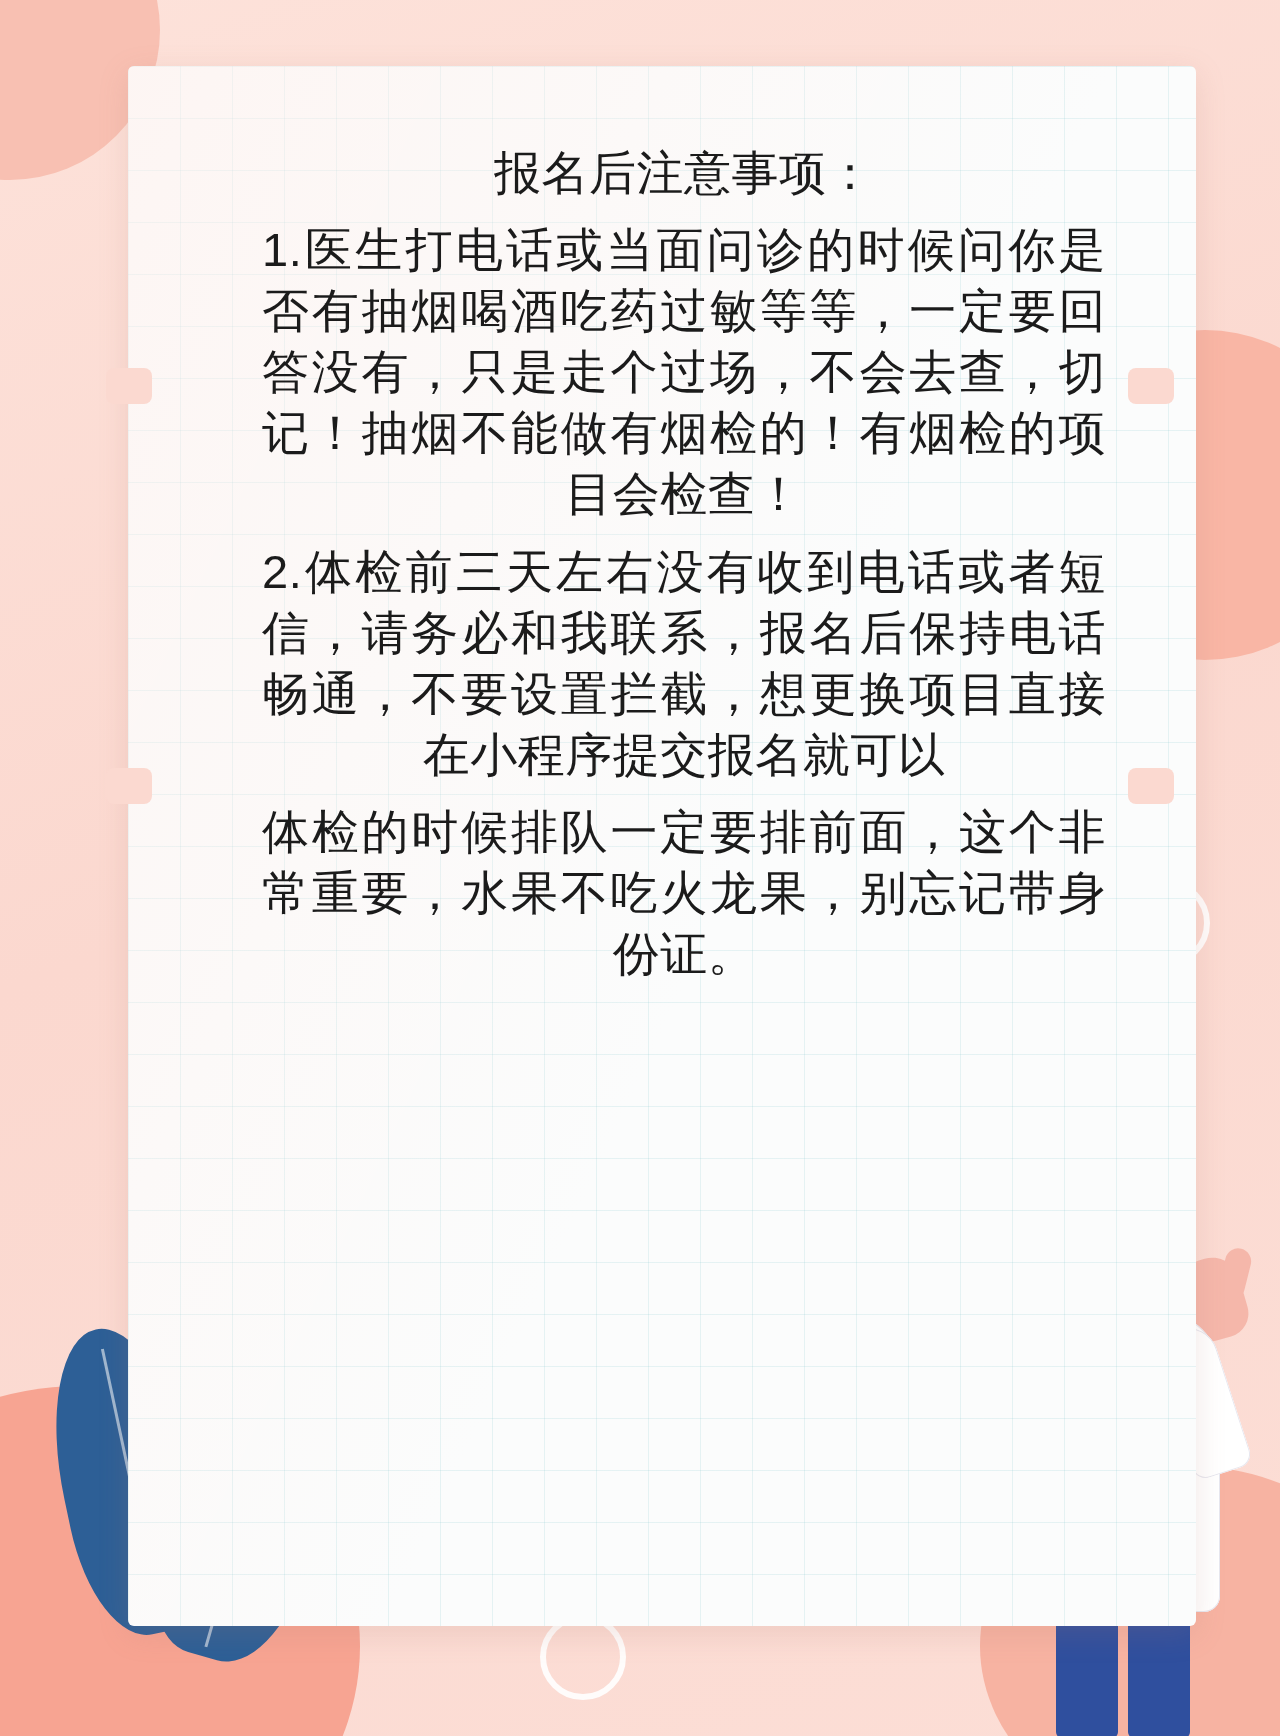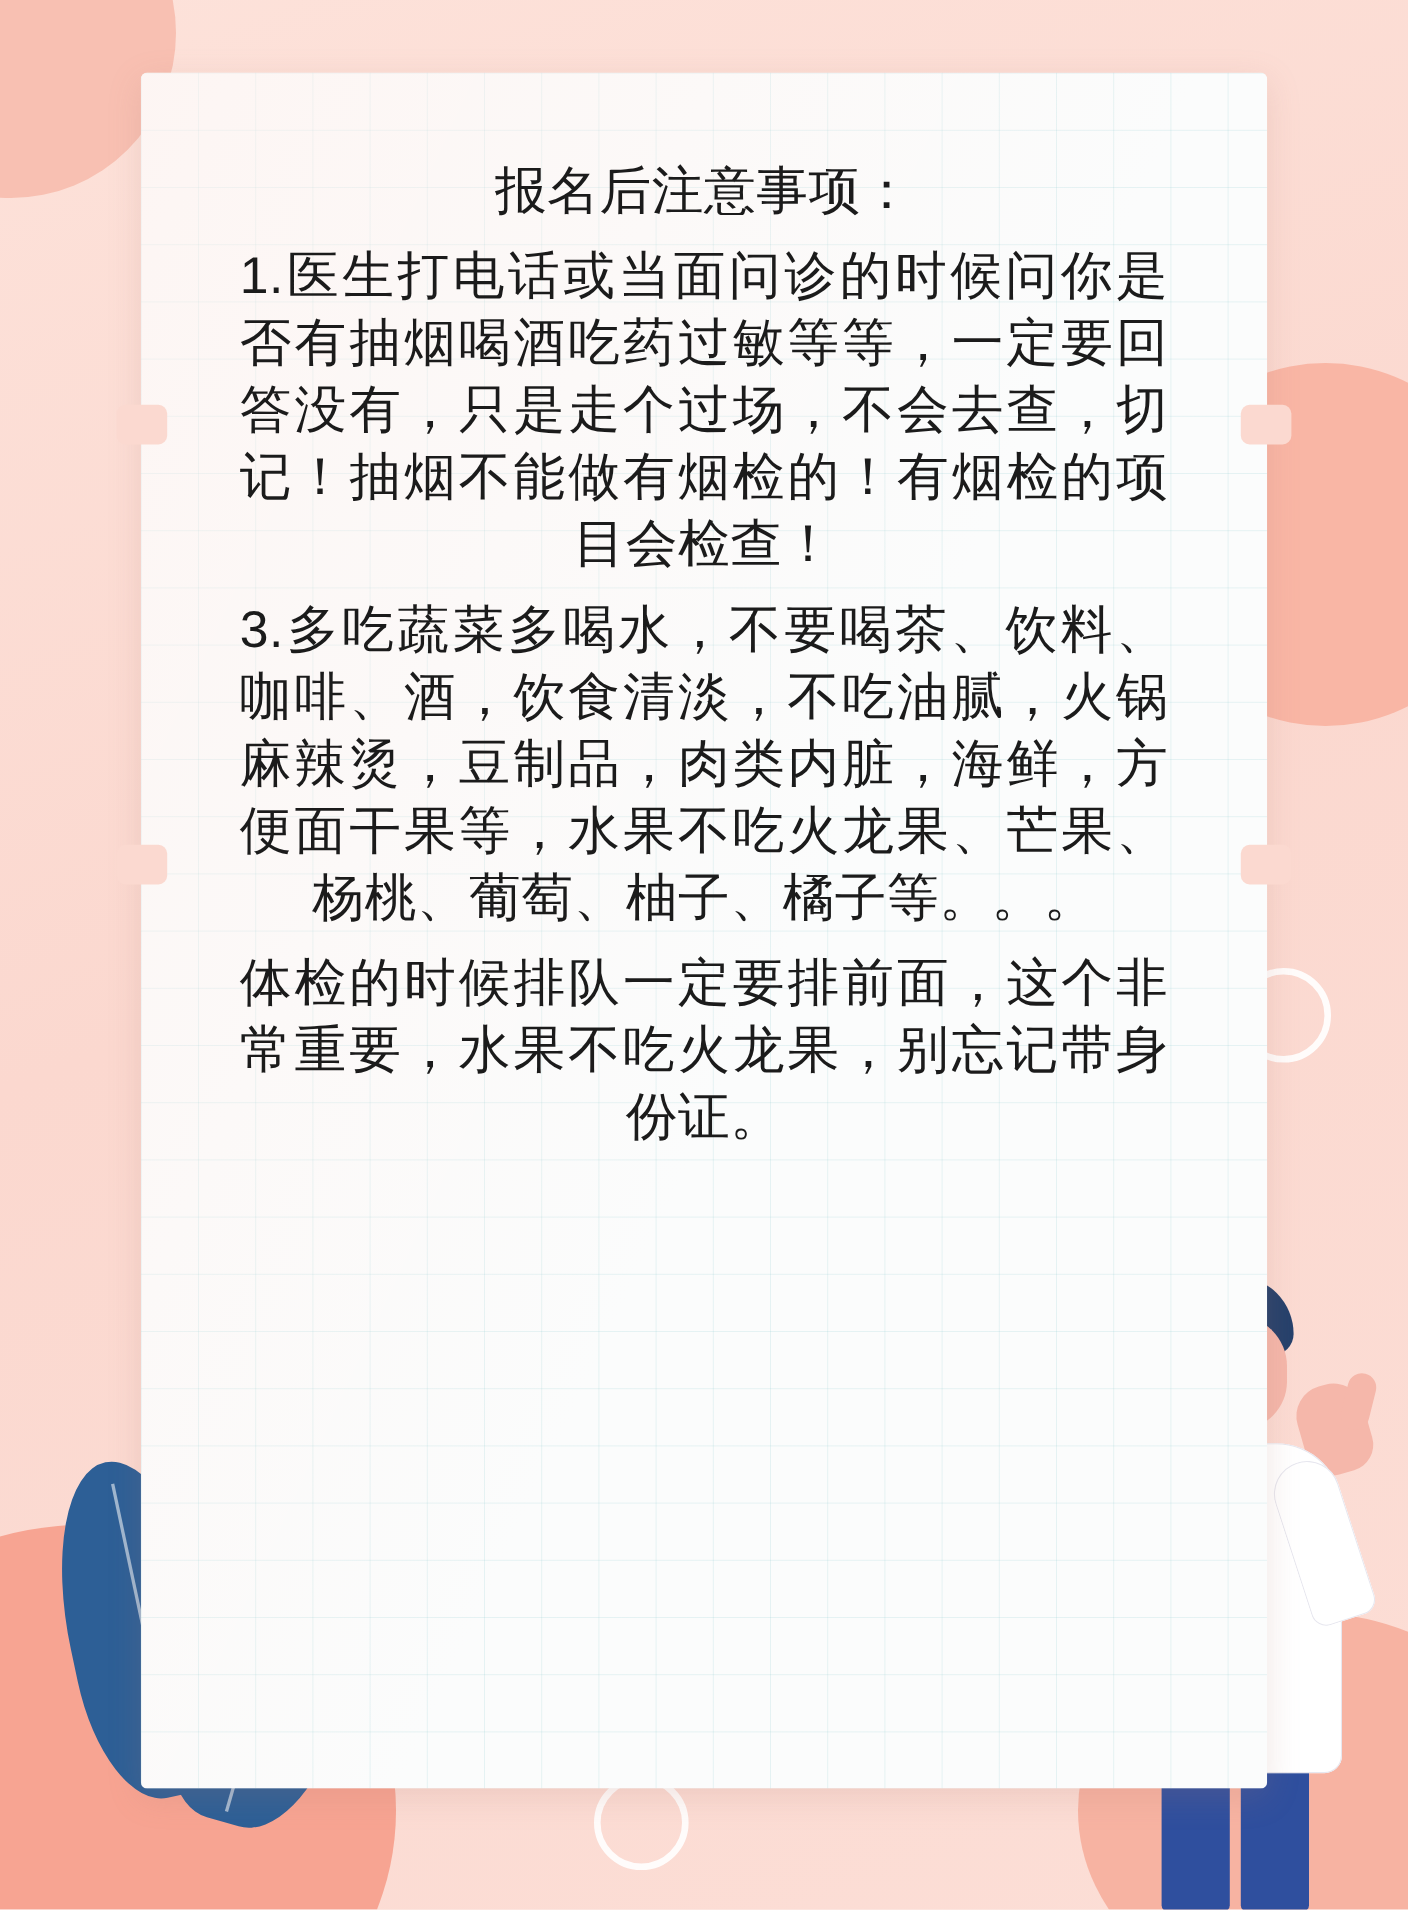--- a/index.html
+++ b/index.html
@@ -214,20 +214,21 @@
     width: 1024px;
     height: 1560px;
     background: #fbfcfc;
     border-radius: 6px;
     box-shadow: 0 8px 30px rgba(180, 120, 110, .18);
     background-image:
       linear-gradient(to right, rgba(150, 205, 210, .22) 1px, transparent 1px),
       linear-gradient(to bottom, rgba(150, 205, 210, .22) 1px, transparent 1px);
     background-size: 52px 52px;
     overflow: hidden;
+    padding-left: 44px;
   }
   .card::after {
     content: "";
     position: absolute;
     inset: 0;
     background: linear-gradient(115deg, rgba(255,240,236,.55), rgba(255,255,255,0) 55%);
     pointer-events: none;
   }
   
   .notch {
@@ -301,21 +302,21 @@
   <div class="d-coat-split"></div>
   <div class="d-arm-left"></div>
   <div class="d-arm-right"></div>
   <div class="d-hand-low"></div>
 </div>
 
 <div class="card">
   <div class="content">
     <p class="title">报名后注意事项：</p>
     <p class="para">1.医生打电话或当面问诊的时候问你是否有抽烟喝酒吃药过敏等等，一定要回答没有，只是走个过场，不会去查，切记！抽烟不能做有烟检的！有烟检的项目会检查！</p>
-    <p class="para">3.多吃蔬菜多喝水，不要喝茶、饮料、咖啡、酒，饮食清淡，不吃油腻，火锅麻辣烫，豆制品，肉类内脏，海鲜，方便面干果等，水果不吃火龙果、芒果、杨桃、葡萄、柚子、橘子等。。。</p>
+    <p class="para">2.体检前三天左右没有收到电话或者短信，请务必和我联系，报名后保持电话畅通，不要设置拦截，想更换项目直接在小程序提交报名就可以</p>
     <p class="para">体检的时候排队一定要排前面，这个非常重要，水果不吃火龙果，别忘记带身份证。</p>
   </div>
 </div>
 
 <div class="notch notch-l1"></div>
 <div class="notch notch-l2"></div>
 <div class="notch notch-r1"></div>
 <div class="notch notch-r2"></div>
 
 </body></html>

